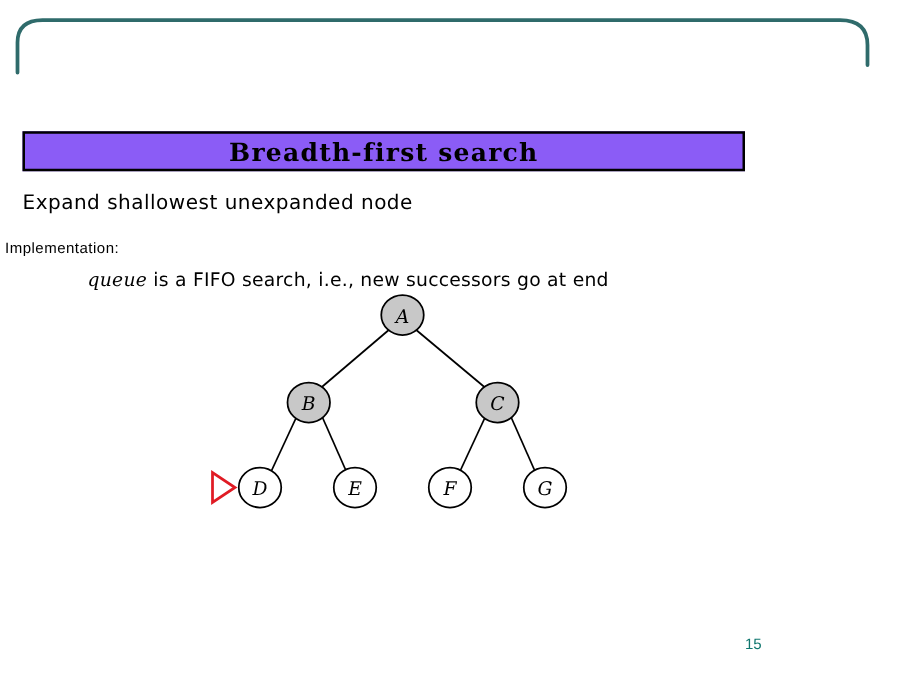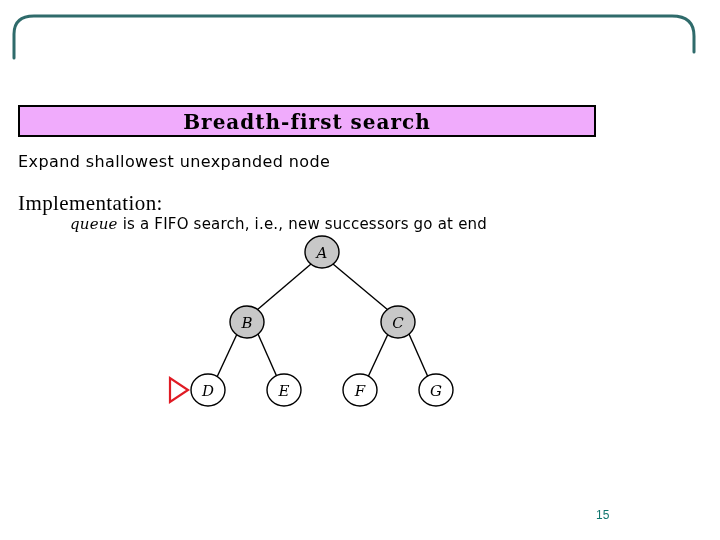--- a/index.html
+++ b/index.html
@@ -26,21 +26,21 @@
   }
 
   
   .title-box {
     position: absolute;
     left: 18px;
     top: 105px;
     width: 578px;
     height: 32px;
     border: 2px solid #000000;
-    background: #f0abfc;
+    background: #8b5cf6;
     box-sizing: border-box;
   }
   .title-box .title-text {
     position: absolute;
     left: 0;
     right: 0;
     top: 3px;
     text-align: center;
     font-family: "DejaVu Serif", serif;
     font-size: 20px;
@@ -56,24 +56,24 @@
     white-space: nowrap;
   }
   .line-expand {
     left: 18px;
     top: 152px;
     font-family: "DejaVu Sans", sans-serif;
     font-size: 16px;
     letter-spacing: 0.4px;
   }
   .line-impl {
-    left: 18px;
+    left: 4px;
     top: 191px;
-    font-family: Liberation Serif, serif;
-    font-size: 21px;
+    font-family: Liberation Sans, sans-serif;
+    font-size: 12px;
     letter-spacing: 0.4px;
   }
   .line-fringe {
     left: 70px;
     top: 215px;
     font-family: "DejaVu Sans", sans-serif;
     font-size: 15px;
     letter-spacing: 0.2px;
   }
   .line-fringe .ital {

